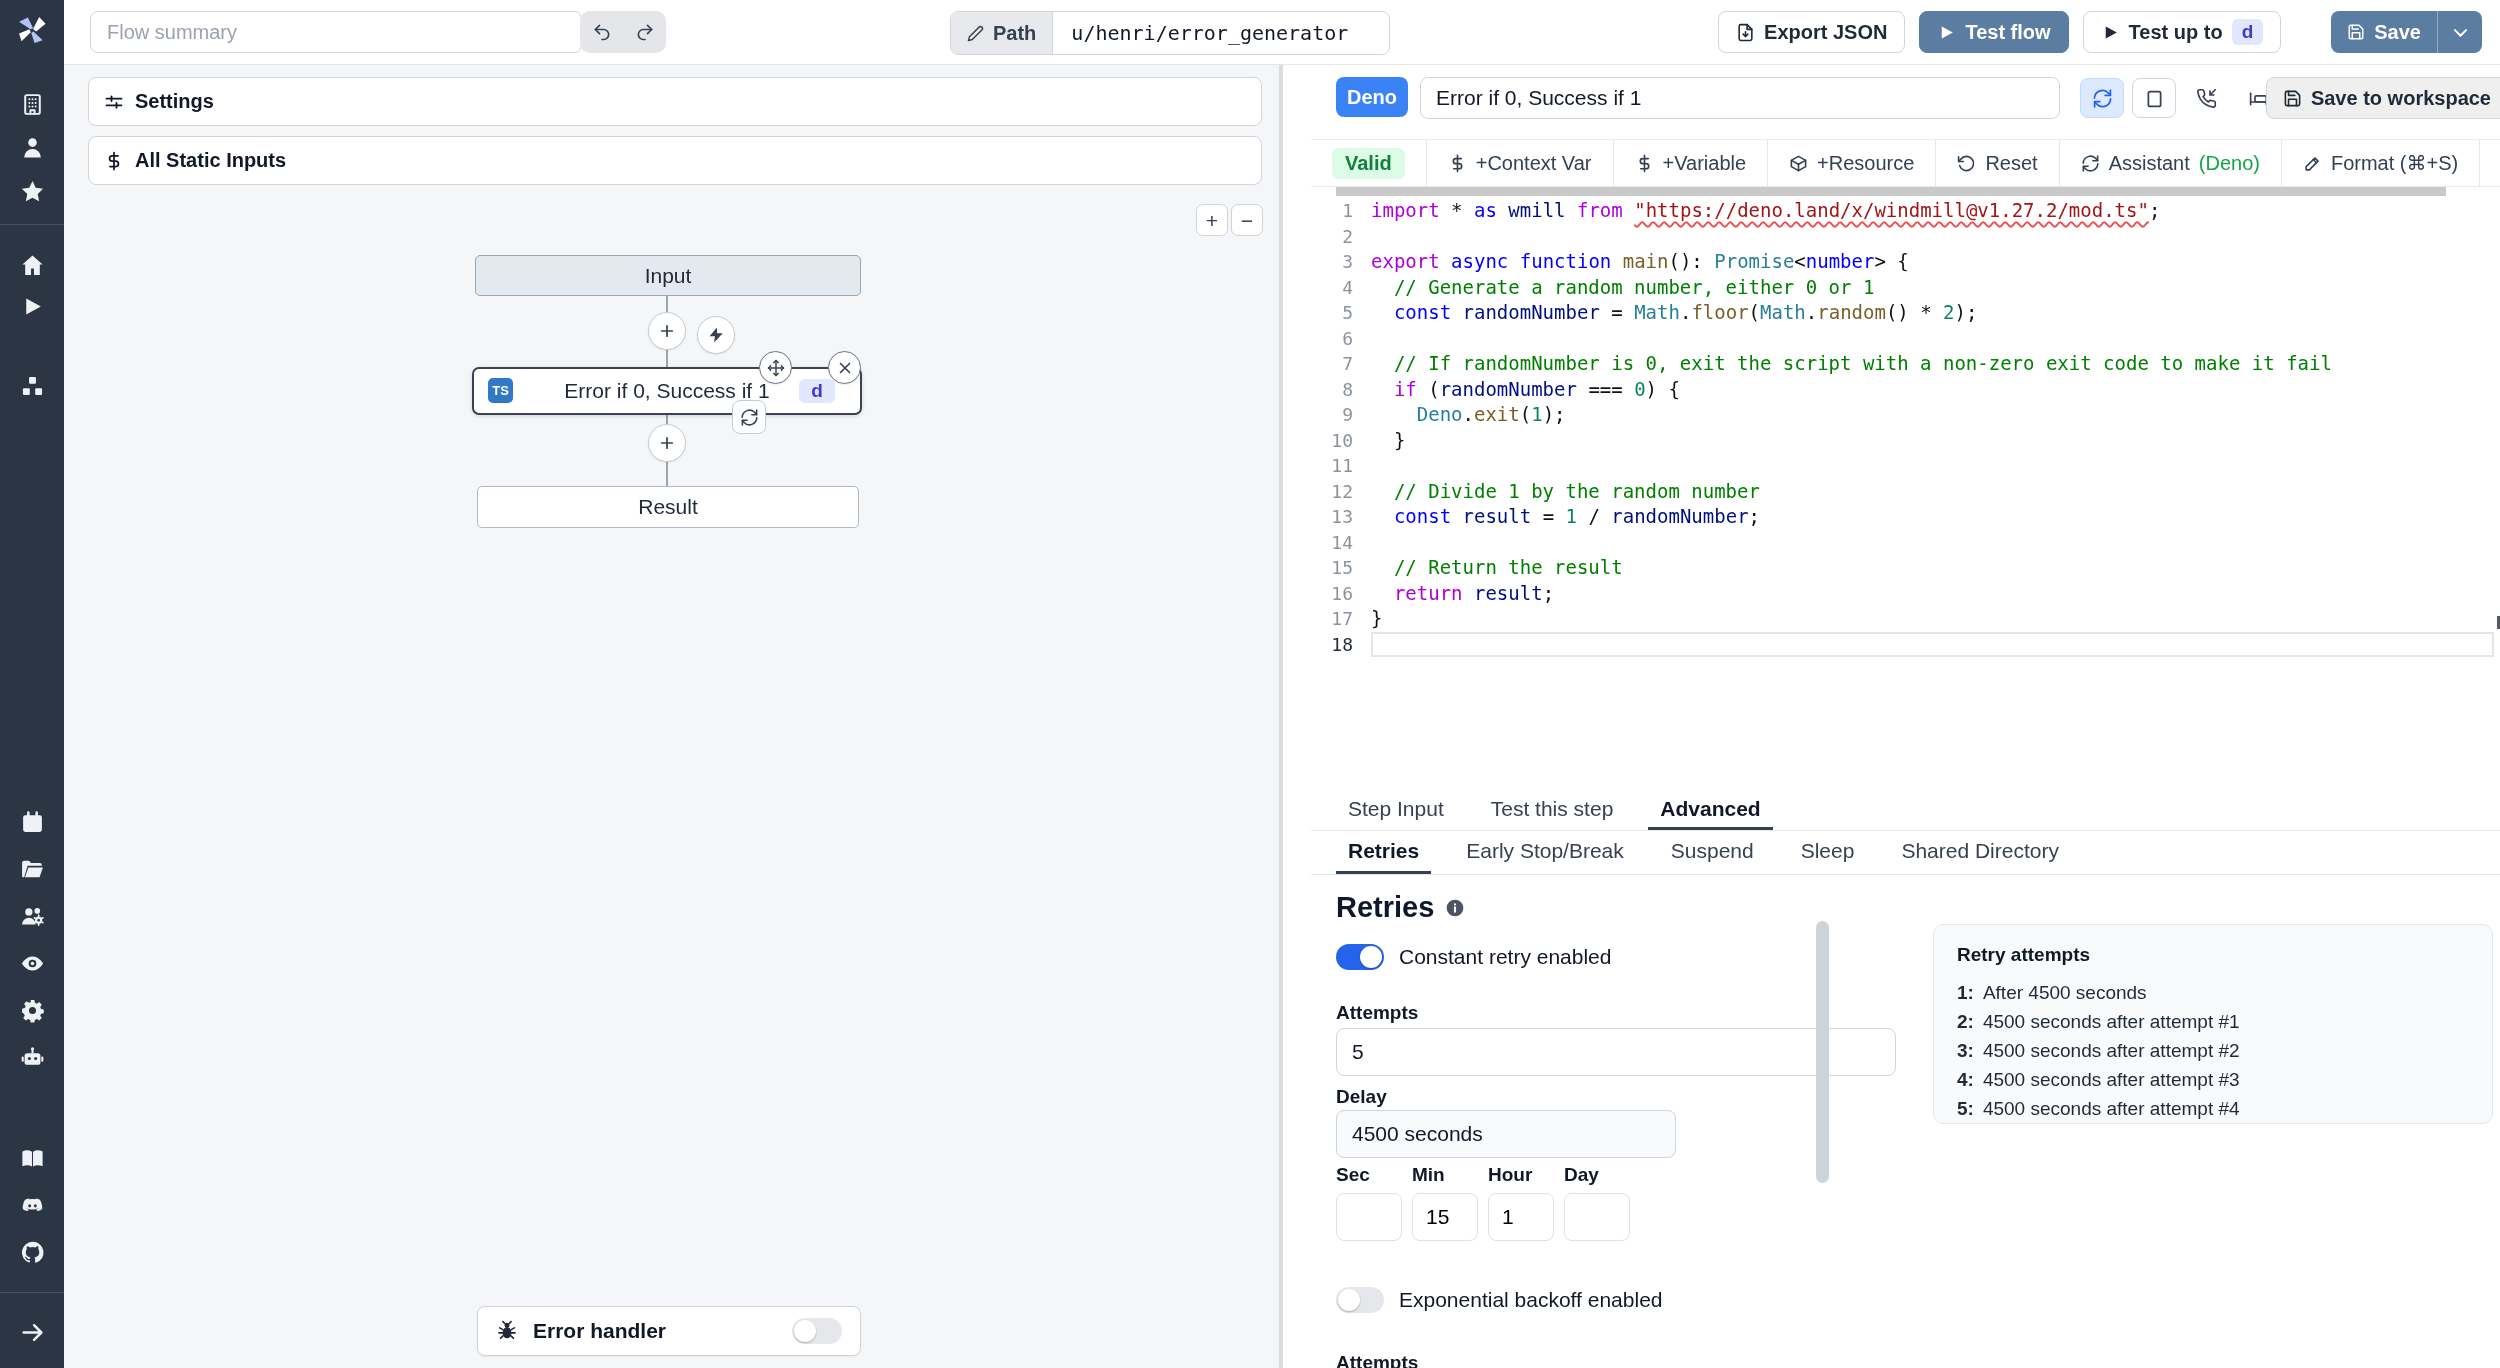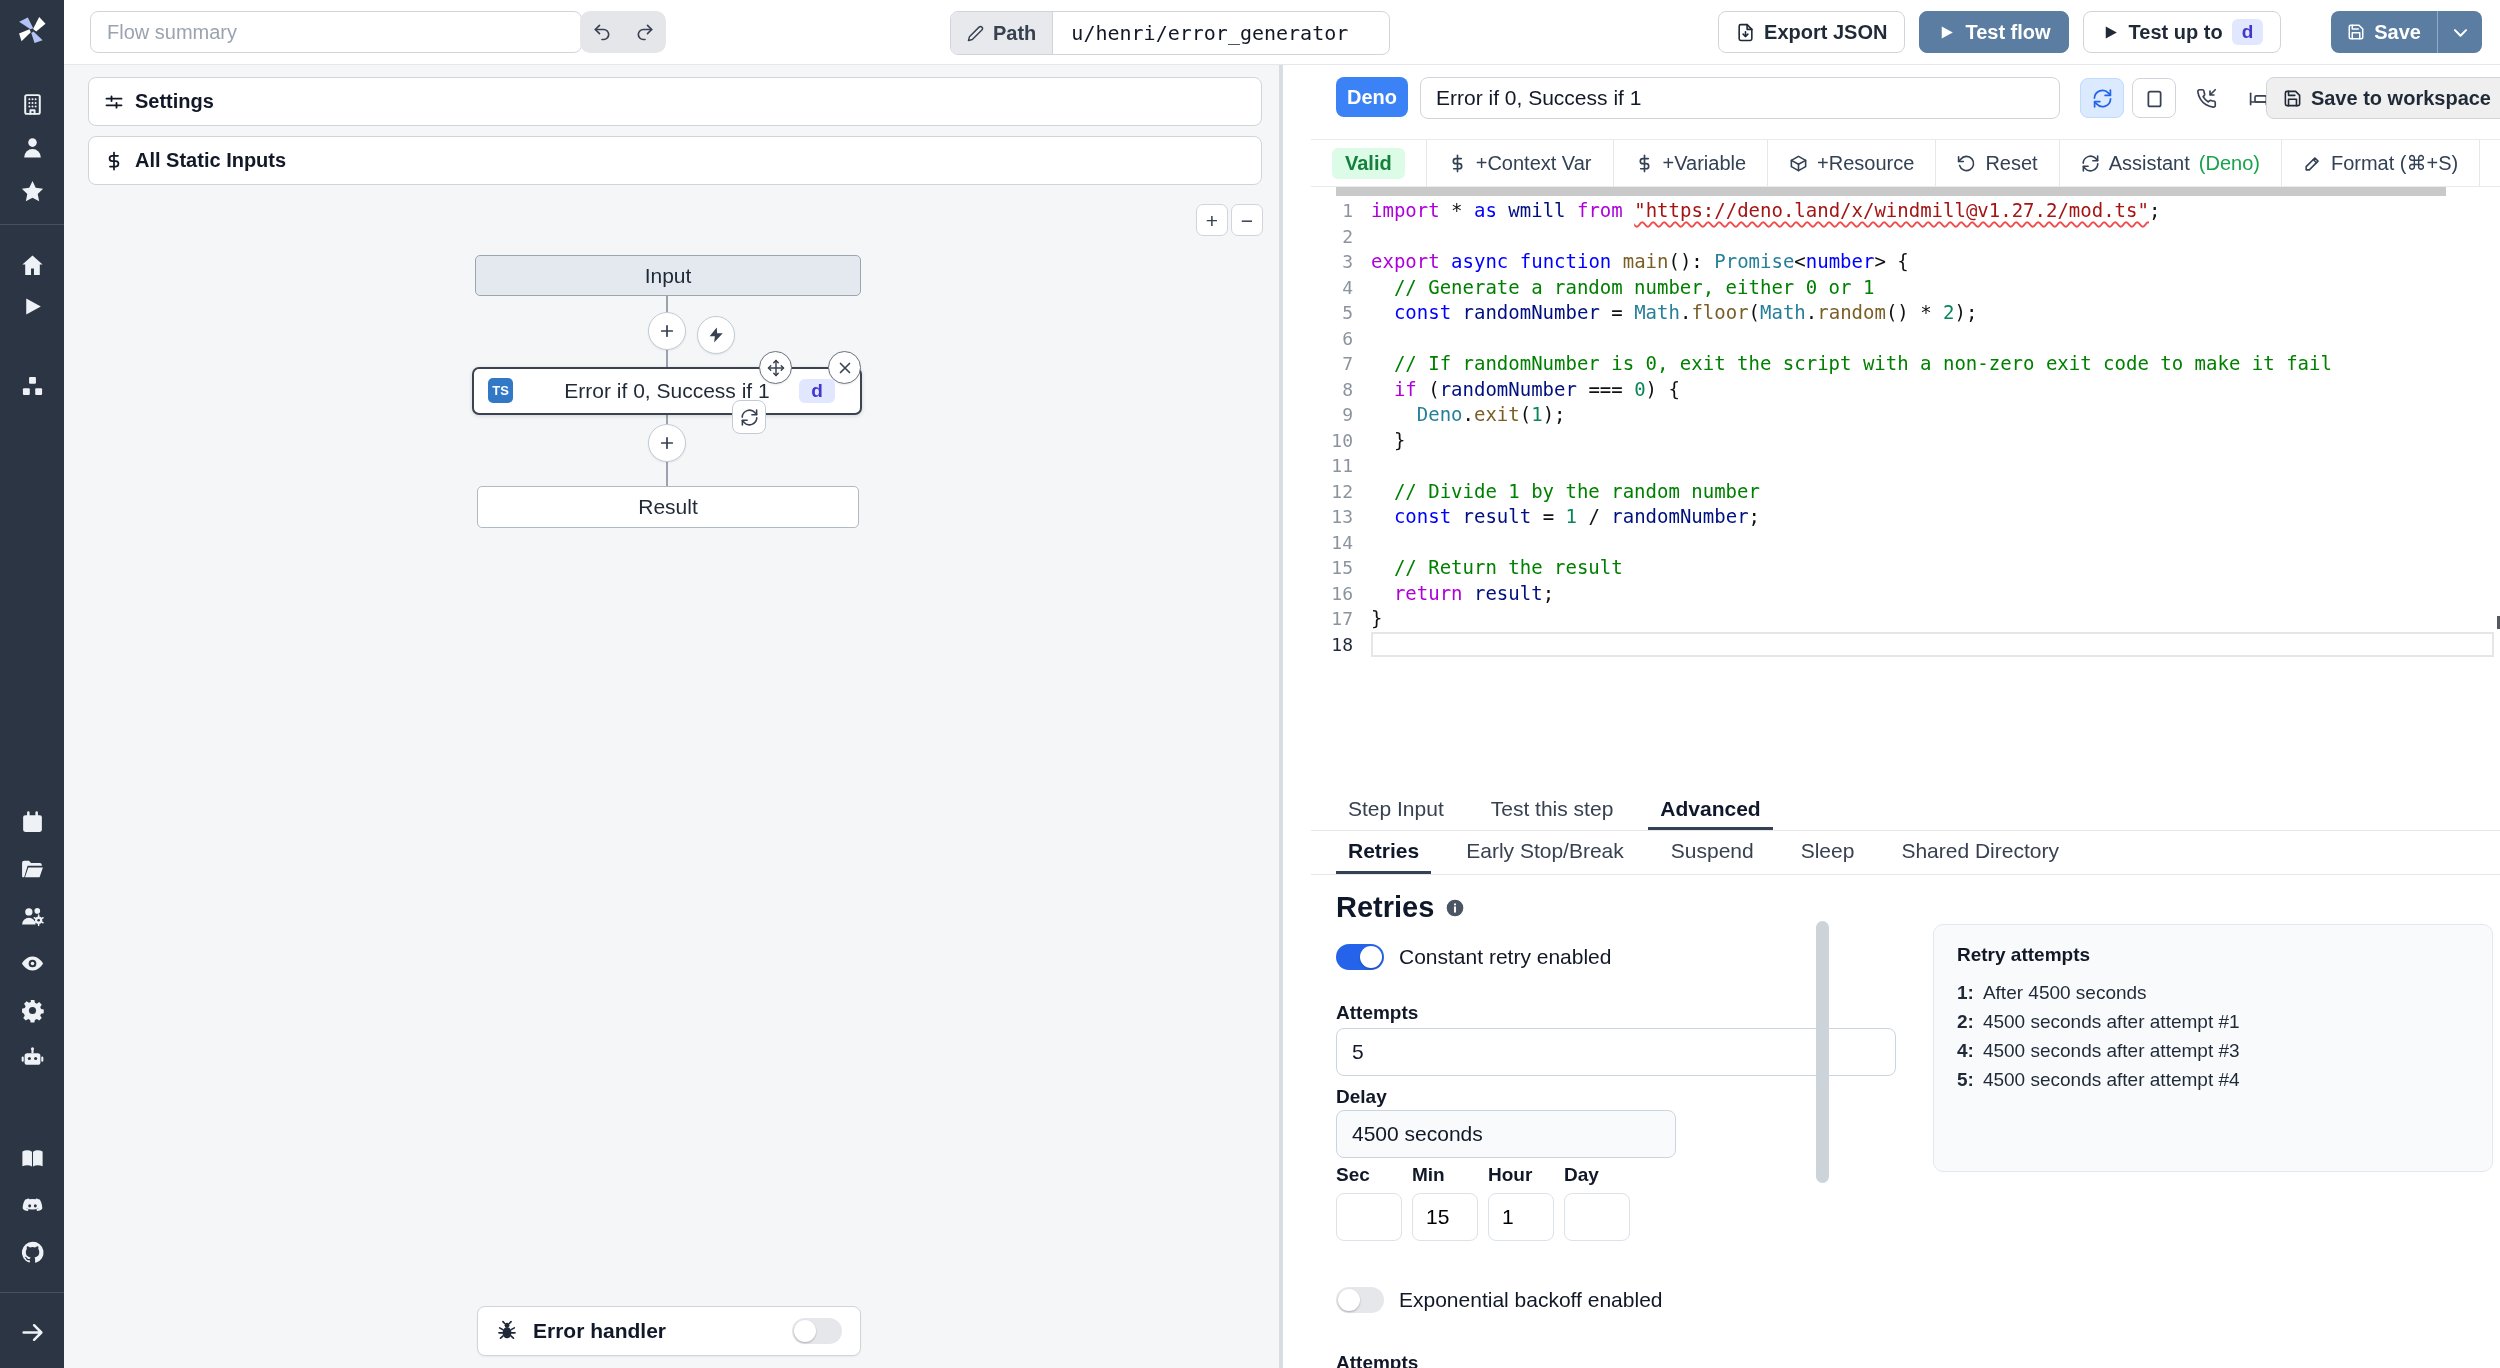--- a/index.html
+++ b/index.html
@@ -124,21 +124,21 @@
   .r-title .icon{width:20px;height:20px;color:#4b5563;cursor:pointer;}
   .tog-row{position:absolute;display:flex;align-items:center;gap:15px;font-size:21px;color:#111827;}
   .f-label{position:absolute;font-size:19px;font-weight:700;color:#111827;text-align:right;}
   .f-input{position:absolute;border:1px solid #cbd5e1;border-radius:8px;font-size:21px;font-family:inherit;color:#111827;
     padding:0 15px;outline:none;box-sizing:border-box;background:#fff;}
   .timewrap{position:absolute;left:25px;top:1100px;display:flex;gap:10px;justify-content:flex-end;}
   .tf{display:flex;flex-direction:column;gap:7px;}
   .tf .tl{font-size:19px;font-weight:700;color:#111827;}
   .tf input{width:66px;height:48px;border:1px solid #dbe2e9;border-radius:8px;font-size:21px;font-family:inherit;padding:0 13px;outline:none;box-sizing:border-box;}
   .vscroll{position:absolute;left:505px;top:857px;width:13px;height:262px;background:#ccd3d9;border-radius:7px;cursor:pointer;}
-  .preview{position:absolute;left:622px;top:860px;width:560px;height:248px;background:#f8fafc;border:1px solid #e2e8f0;border-radius:10px;
+  .preview{position:absolute;left:622px;top:860px;width:560px;height:200px;background:#f8fafc;border:1px solid #e2e8f0;border-radius:10px;
     padding:19px 23px;box-sizing:border-box;}
   .preview .pt{font-size:19px;font-weight:700;color:#111827;margin-bottom:12px;}
   .preview .pi{font-size:19px;color:#1f2937;height:29px;line-height:29px;}
   .preview .pi b{margin-right:9px;}
 </style>
 </head>
 <body>
 
 <div class="screen">
 
@@ -695,18 +695,19 @@
 
     <div class="f-label" style="left:25px;top:1288px">Attempts</div>
 
     <div class="vscroll"></div>
 
     <div class="preview">
       <div class="pt">Retry attempts</div>
       <div id="retry-items">
           <div class="pi"><b>1:</b><span>After 4500 seconds</span></div>
           <div class="pi"><b>2:</b><span>4500 seconds after attempt #1</span></div>
+          <div class="pi"><b>3:</b><span>4500 seconds after attempt #2</span></div>
           <div class="pi"><b>4:</b><span>4500 seconds after attempt #3</span></div>
           <div class="pi"><b>5:</b><span>4500 seconds after attempt #4</span></div>
         </div>
     </div>
   </section>
 </div>
 
 </body></html>

